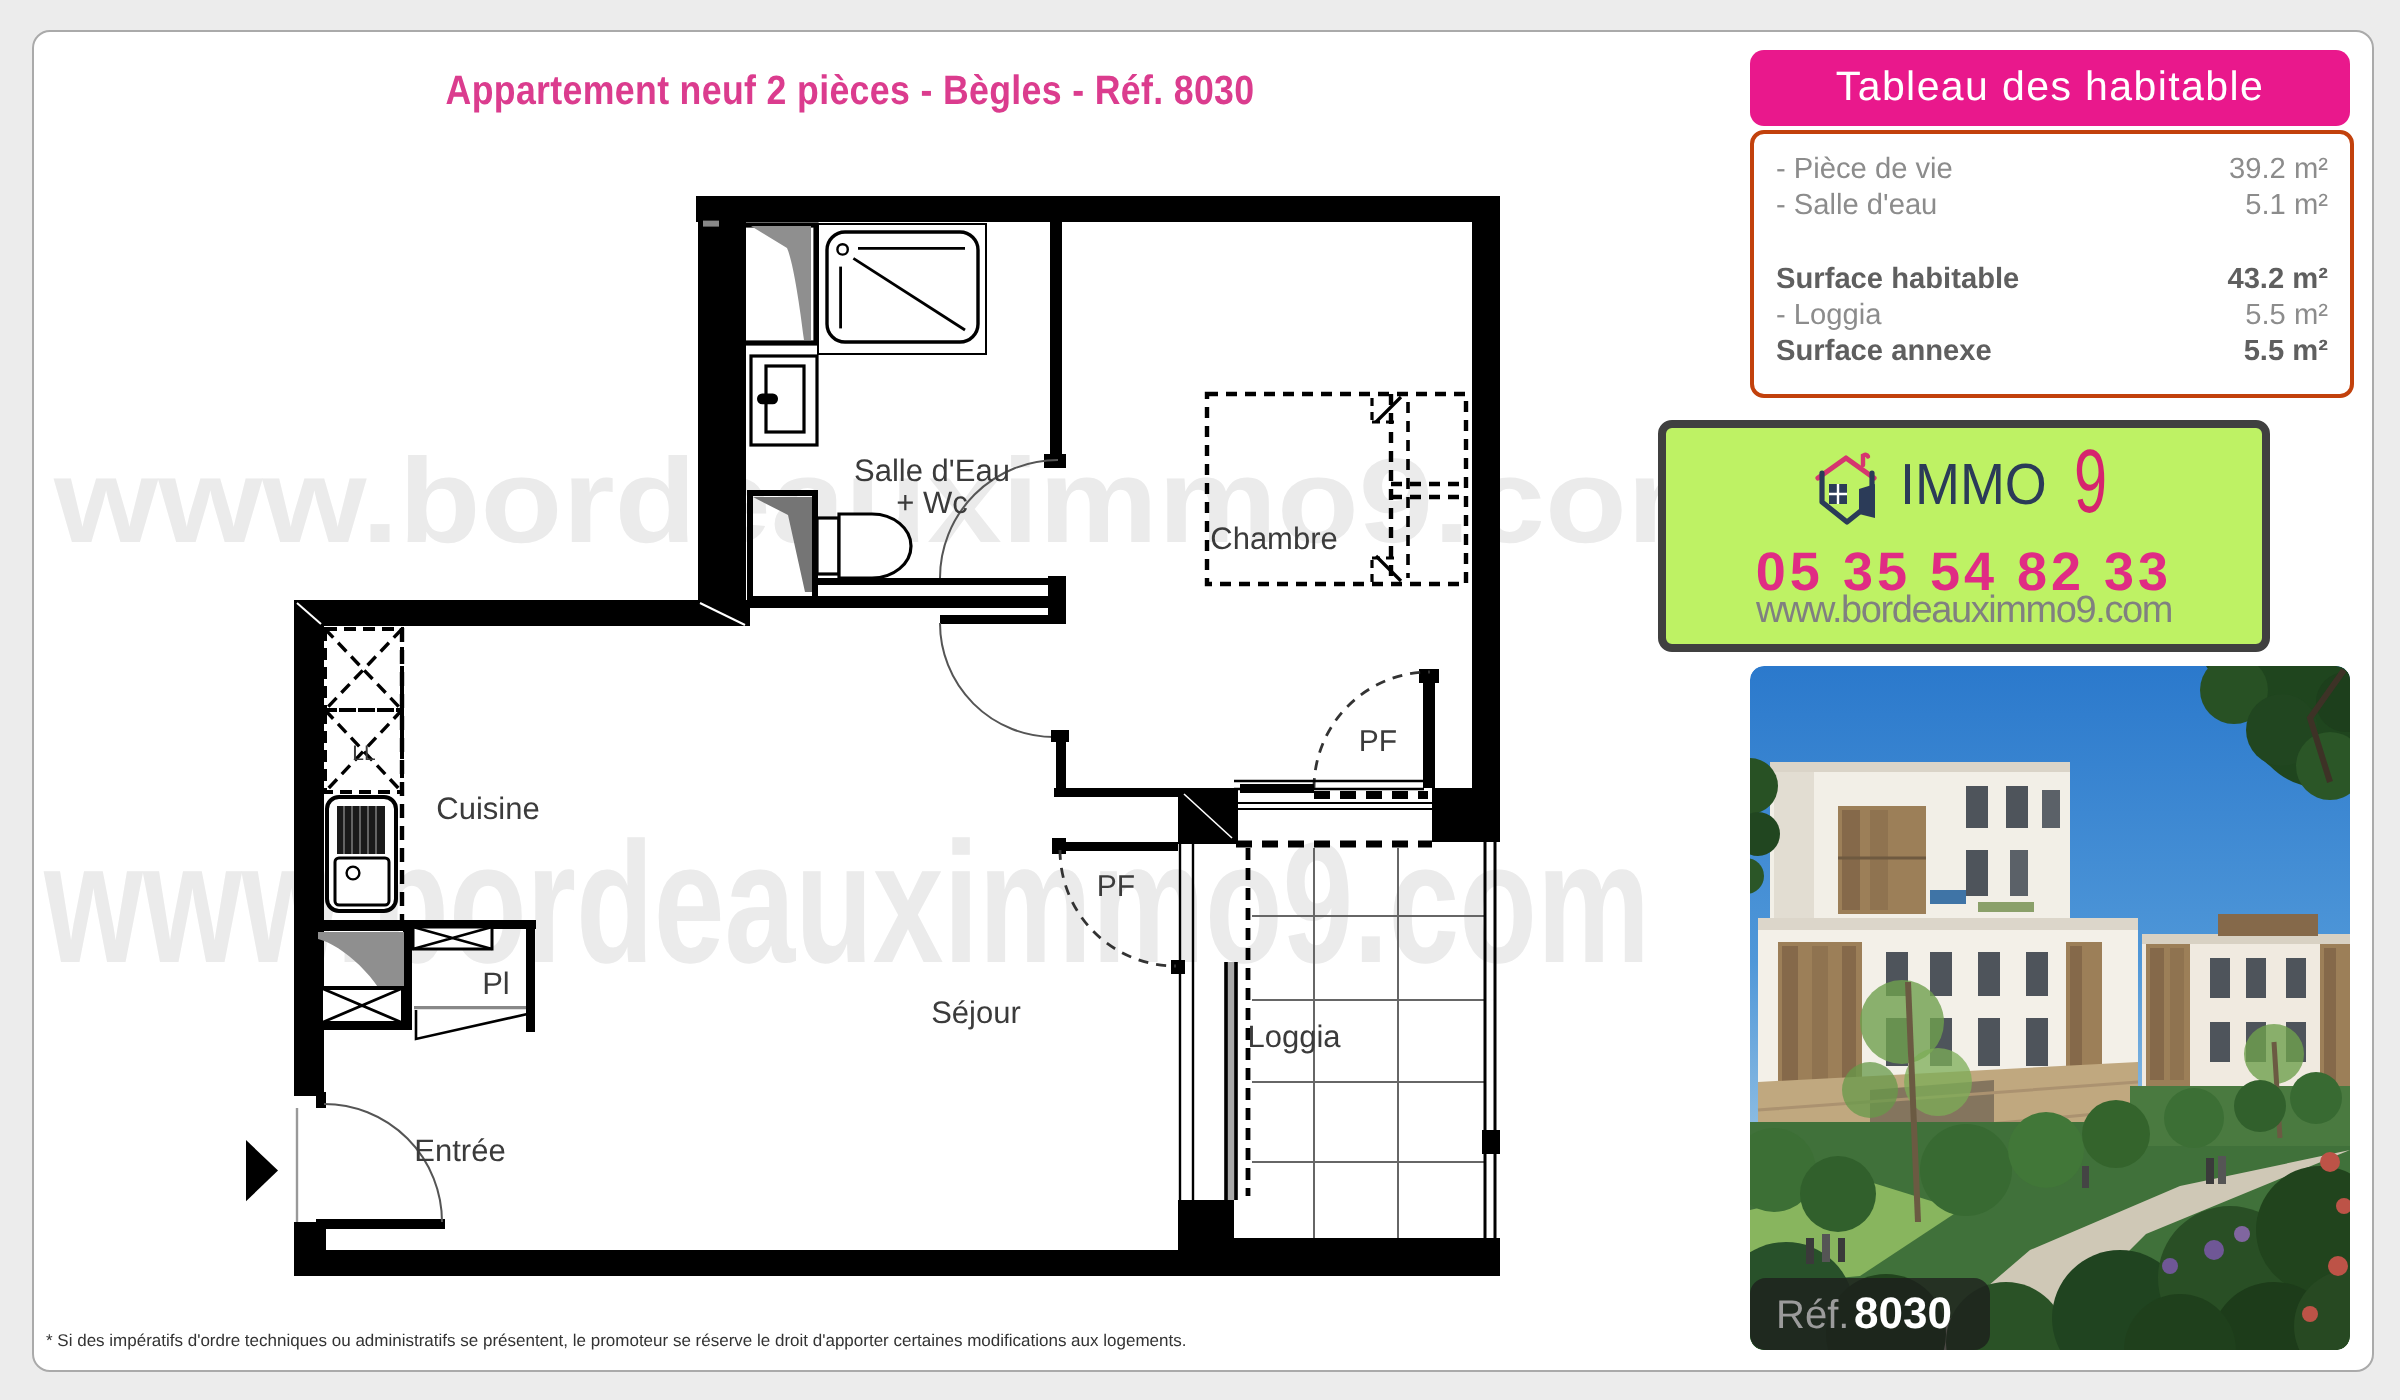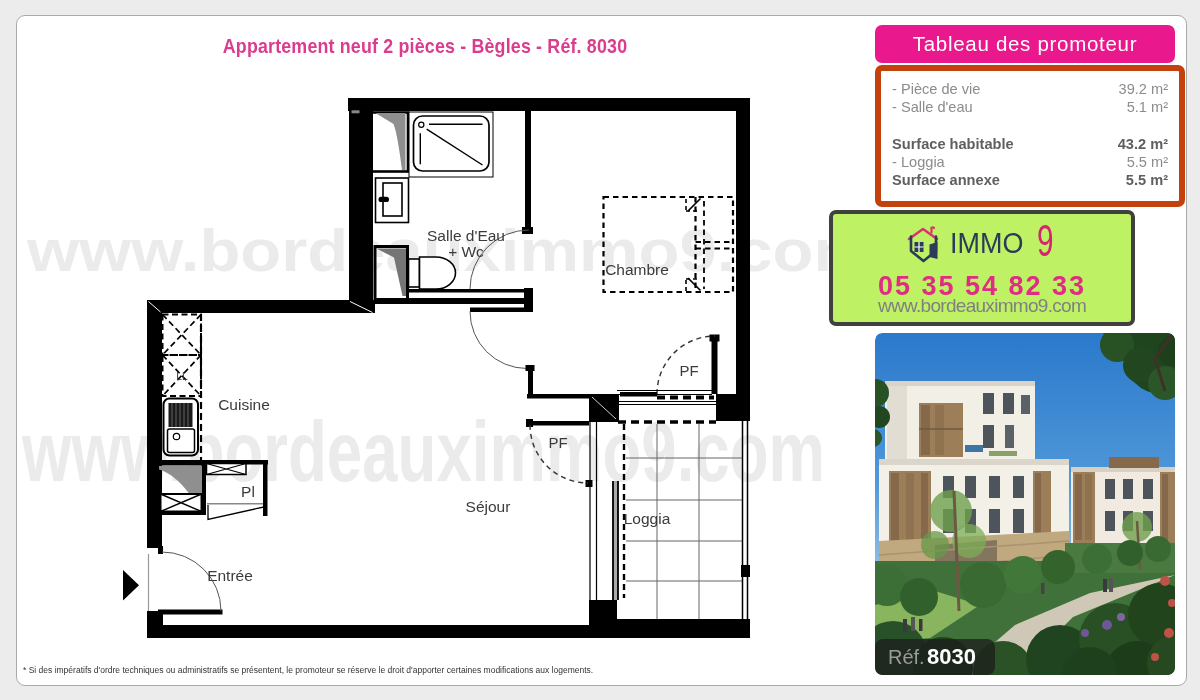--- a/index.html
+++ b/index.html
@@ -204,23 +204,23 @@
 
     <text x="558" y="448" font-size="15">PF</text>
 
     <text x="248" y="497">Pl</text>
 
     <text x="182" y="380" font-size="10.5">LL</text>
   </g>
 </g>
 </svg>
 
-<div class="abs" style="left:875px;top:25px;width:300px;height:38px;background:#e9188c;border-radius:7px;color:#fff;font-size:20.5px;line-height:38px;text-align:center;letter-spacing:0.7px;">Tableau des promoteur</div>
-
-<div class="abs" style="left:875px;top:65px;width:298px;height:130px;background:#fff;border:6px solid #c2410c;border-radius:7px;font-size:14.6px;color:#8c8c8c;">
+<div class="abs" style="left:875px;top:25px;width:300px;height:38px;background:#e9188c;border-radius:7px;color:#fff;font-size:20.5px;line-height:38px;text-align:center;letter-spacing:0.7px;">Tableau des habitable</div>
+
+<div class="abs" style="left:875px;top:65px;width:298px;height:130px;background:#fff;border:2px solid #c2410c;border-radius:7px;font-size:14.6px;color:#8c8c8c;">
   <div class="abs" style="left:11px;top:10.2px;width:276px;height:18.2px;">- Pièce de vie<span style="float:right;">39.2 m²</span></div>
   <div class="abs" style="left:11px;top:28.4px;width:276px;height:18.2px;">- Salle d'eau<span style="float:right;text-align:right;">5.1 m²</span></div>
   <div class="abs" style="left:11px;top:64.8px;width:276px;height:18.2px;font-weight:bold;color:#5f5f5f;">Surface habitable<span style="float:right;">43.2 m²</span></div>
   <div class="abs" style="left:11px;top:83px;width:276px;height:18.2px;">- Loggia<span style="float:right;">5.5 m²</span></div>
   <div class="abs" style="left:11px;top:101.2px;width:276px;height:18.2px;font-weight:bold;color:#5f5f5f;">Surface annexe<span style="float:right;">5.5 m²</span></div>
 </div>
 
 <div class="abs" style="left:829px;top:210px;width:298px;height:108px;background:#bef264;border:4px solid #404040;border-radius:7px;">
 
   <svg class="abs" style="left:73px;top:11.5px;" width="40" height="40" viewBox="0 0 40 40">

